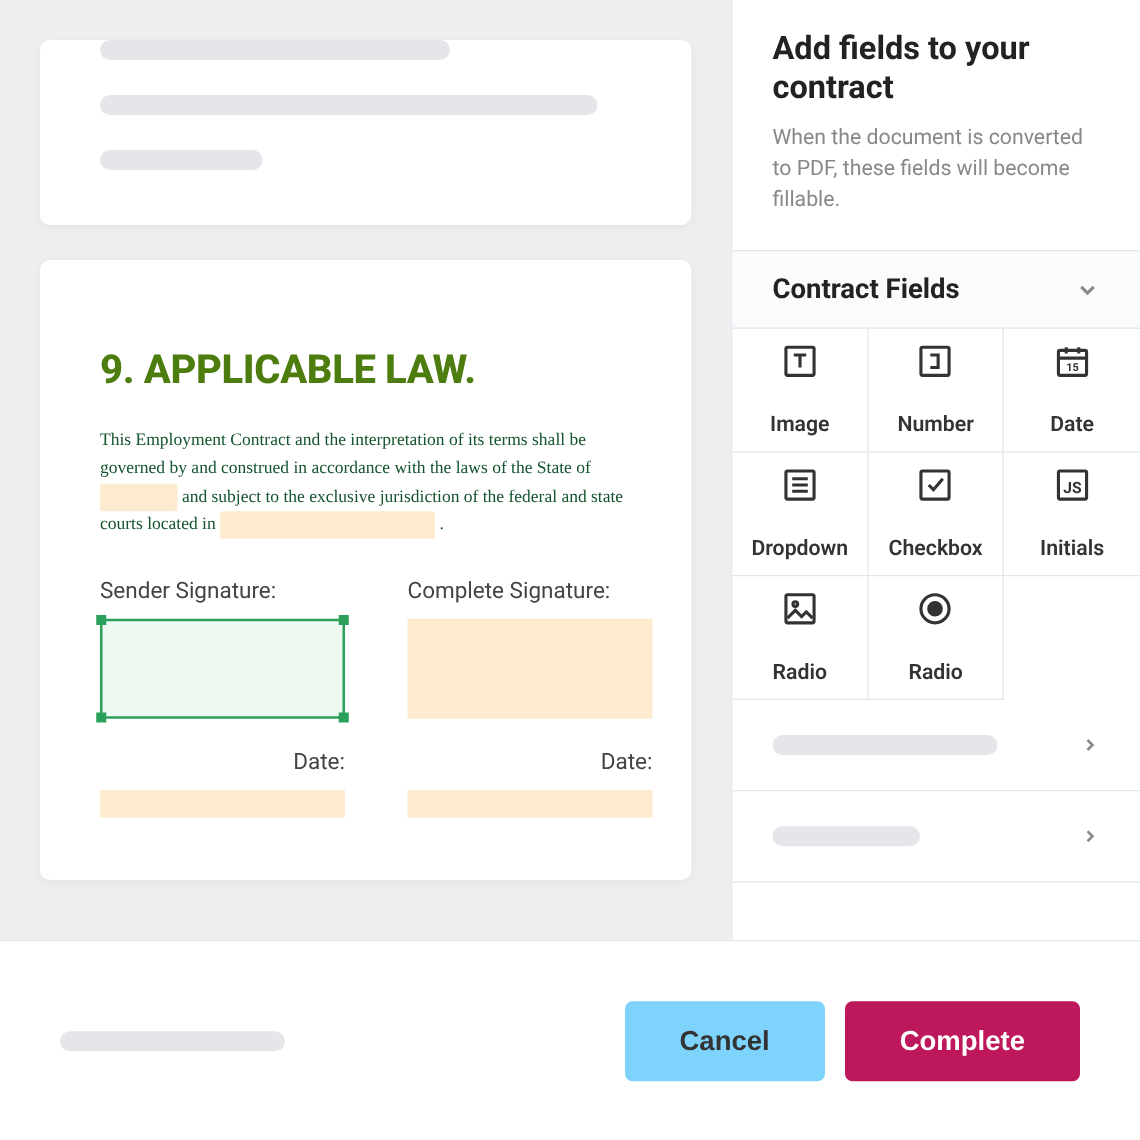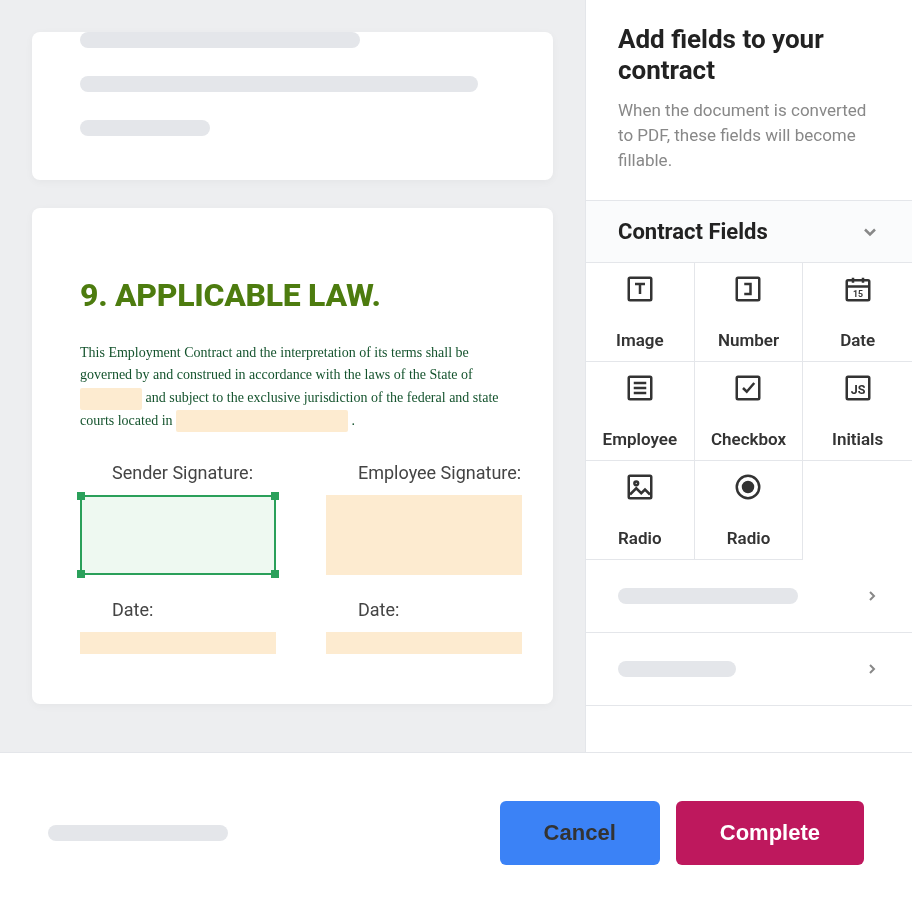--- a/index.html
+++ b/index.html
@@ -69,21 +69,20 @@
   gap: 50px;
   margin-top: 30px;
 }
 .sig-col {
   flex: 1;
 }
 .sig-label {
   font-size: 18px;
   color: #444;
   margin-bottom: 12px;
-  margin-left: 32px;
 }
 .sig-box {
   height: 80px;
   width: 196px;
 }
 .sig-box.peach { background: #fdebd0; }
 .sig-box.selected {
   background: #eef9f1;
   border: 2px solid #2aa05a;
   position: relative;
@@ -209,21 +208,21 @@
 }
 .btn {
   height: 64px;
   padding: 0 44px;
   border: none;
   border-radius: 6px;
   font-size: 22px;
   font-weight: 600;
   cursor: pointer;
 }
-.btn-cancel { background: #3b82f6; color: #333; }
+.btn-cancel { background: #7dd3fc; color: #333; }
 .btn-complete { background: #be185d; color: #fff; }
 </style>
 </head>
 <body>
 
 <div class="main-area">
   <div class="doc-column">
     <div class="doc-card top">
       <div class="skel w1"></div>
       <div class="skel w2"></div>
@@ -238,25 +237,25 @@
         <div class="sig-col">
           <div class="sig-label">Sender Signature:</div>
           <div class="sig-box selected">
             <div class="handle tl"></div>
             <div class="handle tr"></div>
             <div class="handle bl"></div>
             <div class="handle br"></div>
           </div>
         </div>
         <div class="sig-col">
-          <div class="sig-label">Employee Signature:</div>
+          <div class="sig-label">Complete Signature:</div>
           <div class="sig-box peach"></div>
         </div>
       </div>
-      <div class="sig-row" style="margin-top:24px;">
+      <div class="sig-row" style="margin-top:24px;text-align:right;">
         <div class="sig-col">
           <div class="sig-label">Date:</div>
           <div class="date-box"></div>
         </div>
         <div class="sig-col">
           <div class="sig-label">Date:</div>
           <div class="date-box"></div>
         </div>
       </div>
     </div>
@@ -294,21 +293,21 @@
             <path d="M3 10h18M8 3v4M16 3v4"></path>
             <text x="12" y="18" font-size="7" text-anchor="middle" fill="currentColor" stroke="none" font-weight="bold">15</text>
           </svg>
         <span class="field-label">Date</span>
       </div>
       <div class="field-cell">
         <svg viewBox="0 0 24 24" fill="none" stroke="currentColor" stroke-width="2">
             <rect x="3" y="3" width="18" height="18" rx="1"></rect>
             <path d="M7 8h10M7 12h10M7 16h10"></path>
           </svg>
-        <span class="field-label">Employee</span>
+        <span class="field-label">Dropdown</span>
       </div>
       <div class="field-cell">
         <svg viewBox="0 0 24 24" fill="none" stroke="currentColor" stroke-width="2">
             <rect x="3" y="3" width="18" height="18" rx="1"></rect>
             <path d="M8 12l3 3 6-7"></path>
           </svg>
         <span class="field-label">Checkbox</span>
       </div>
       <div class="field-cell">
         <svg viewBox="0 0 24 24" fill="none" stroke="currentColor" stroke-width="2">

